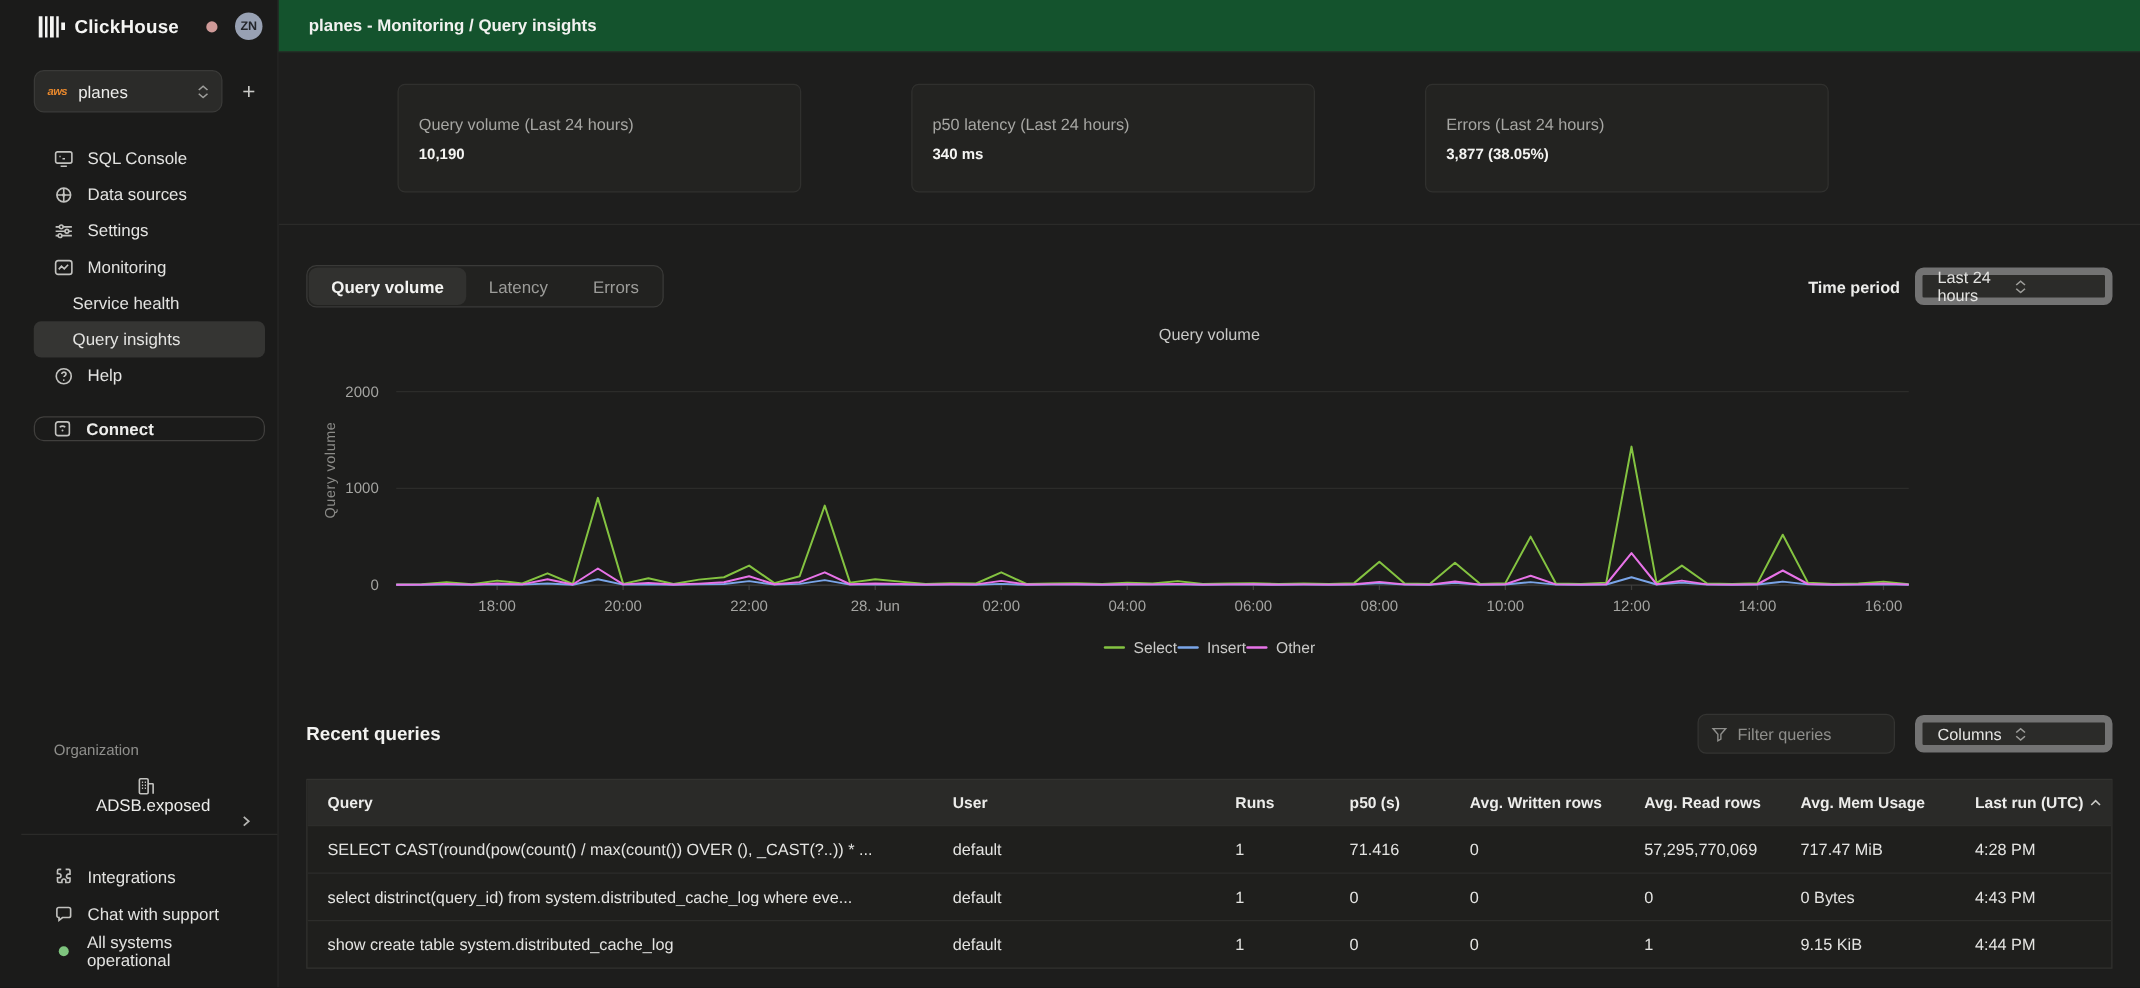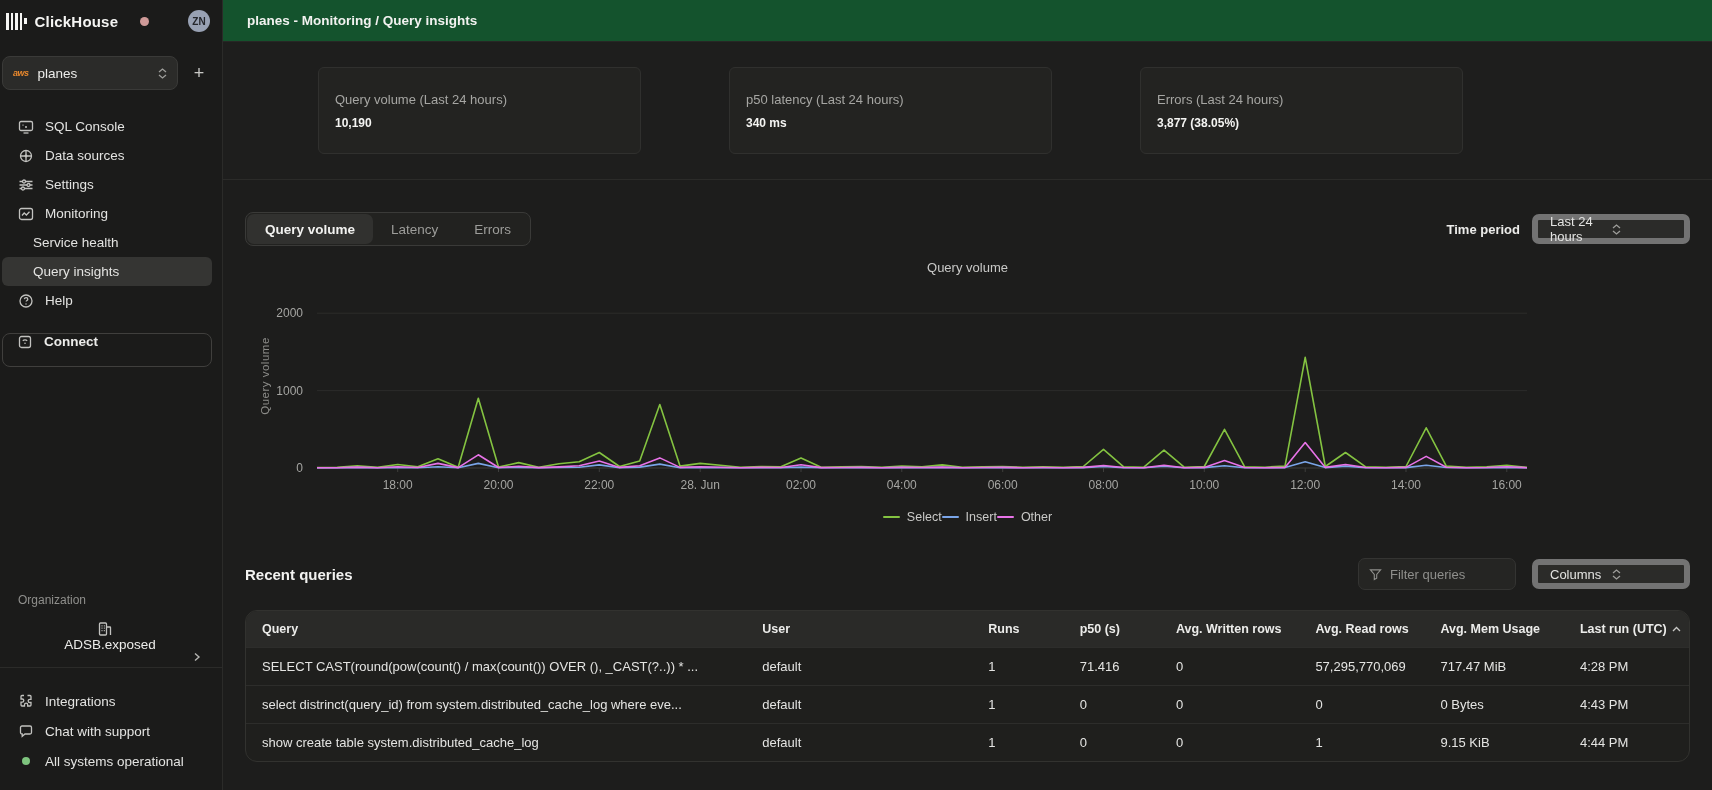--- a/index.html
+++ b/index.html
@@ -1,21 +1,21 @@
 <!DOCTYPE html>
 <html><head>
 <meta charset="utf-8">
 <style>
   * { margin:0; padding:0; box-sizing:border-box; }
   html,body { width:1712px; height:790px; overflow:hidden; }
   body { font-family:"Liberation Sans", sans-serif; background:#161615; color:#e6e6e4; }
   .app { display:flex; width:1712px; height:790px; }
 
   
-  .sidebar { width:223px; min-width:223px; background:#1b1b1a; border-right:1px solid #2b2b29; display:flex; flex-direction:column; padding:0 10px 14px 2px; }
+  .sidebar { width:223px; min-width:223px; background:#1b1b1a; border-right:1px solid #2b2b29; display:flex; flex-direction:column; padding:0 10px 14px 27px; }
   .logo-row { display:flex; align-items:center; height:42px; padding:0 2px 0 4px; }
   .logo-mark { display:flex; align-items:center; gap:2px; height:18px; margin-right:8px; }
   .logo-mark .bar { width:2.5px; height:17px; background:#f5f5f3; }
   .logo-mark .bar.short { height:6px; }
   .brand-name { font-size:15px; font-weight:bold; color:#f5f5f3; letter-spacing:.2px; }
   .notif-dot { width:9px; height:9px; border-radius:50%; background:#cf9a98; margin-left:22px; }
   .avatar { width:22px; height:22px; border-radius:50%; background:#98a1b3; color:#24262b; font-size:10px; font-weight:bold; display:flex; align-items:center; justify-content:center; margin-left:auto; }
 
   .selector-row { display:flex; align-items:center; gap:8px; margin-top:14px; }
   .service-selector { flex:1; height:34px; background:#2b2b29; border:1px solid #3a3a38; border-radius:8px; display:flex; align-items:center; padding:0 10px; cursor:pointer; }
@@ -23,21 +23,21 @@
   .service-name { font-size:13.5px; color:#ececea; flex:1; text-align:left; }
   .updown { display:flex; flex-direction:column; gap:1px; color:#9d9d9a; }
   .add-service { width:26px; height:26px; background:none; border:none; color:#c9c9c6; font-size:18px; line-height:1; cursor:pointer; }
 
   .nav { margin-top:22px; display:flex; flex-direction:column; }
   .nav-item { display:flex; align-items:center; height:29px; padding:0 8px 0 16px; border-radius:6px; color:#e3e3e1; font-size:13.5px; cursor:pointer; }
   .nav-item .nicon { width:16px; height:16px; margin-right:11px; color:#c2c2bf; display:flex; align-items:center; justify-content:center; }
   .nav-item.sub { padding-left:31px; }
   .nav-item.active { background:#353533; }
 
-  .connect-btn { margin-top:18px; height:34px; border:1px solid #403f3d; border-radius:8px; background:transparent; color:#ececea; font-size:13.5px; font-weight:bold; display:flex; align-items:flex-start; padding:0 14px; gap:11px; cursor:pointer; font-family:inherit; }
+  .connect-btn { margin-top:18px; height:20px; border:1px solid #403f3d; border-radius:8px; background:transparent; color:#ececea; font-size:13.5px; font-weight:bold; display:flex; align-items:center; padding:0 14px; gap:11px; cursor:pointer; font-family:inherit; }
   .connect-btn .nicon { color:#c2c2bf; display:flex; }
 
   .side-spacer { flex:1; }
   .org-heading { font-size:12px; color:#8f8f8c; padding-left:16px; margin-bottom:14px; }
   .org-row { display:flex; align-items:center; height:30px; padding:0 10px 0 16px; border-radius:6px; color:#ececea; font-size:13.5px; cursor:pointer;flex-direction:column; }
   .org-row .nicon { width:16px; height:16px; margin-right:11px; color:#c2c2bf; display:flex; }
   .org-row .chev-right { margin-left:auto; color:#b5b5b2; display:flex; }
   .side-divider { height:1px; background:#2b2b29; margin:16px -10px 18px -10px; }
   .footer-nav .nav-item { height:30px; }
   .status-dot { width:8px; height:8px; border-radius:50%; }
@@ -62,29 +62,29 @@
   .select-box { width:158px; height:30px; background:#2b2b29; border:6px solid #737373; border-radius:7px; display:flex; align-items:center; padding:0 10px 0 12px; font-size:13px; color:#e4e4e2; cursor:pointer; }
   .select-box span { flex:1; text-align:left; }
 
   .chart-title { margin-top:14px; text-align:center; font-size:13px; color:#c9c9c7; height:18px; }
   .chart-wrap { position:relative; margin-top:6px; padding-left:14px; }
   .ylabel { position:absolute; left:-30px; top:86px; transform:rotate(-90deg); transform-origin:center; font-size:11.5px; color:#8b8b88; letter-spacing:.5px; width:100px; text-align:center; }
   .legend { display:flex; justify-content:center; margin-top:12px; height:18px; align-items:center; }
   .legend-item { display:flex; align-items:center; gap:7px; font-size:12.5px; color:#c9c9c7; cursor:pointer; }
   .legend-dash { width:17px; height:2.5px; border-radius:2px; }
 
-  .recent-row { margin-top:32px; display:flex; align-items:center; }
+  .recent-row { margin-top:44px; display:flex; align-items:center; }
   .recent-title { font-size:15px; font-weight:bold; color:#f2f2f0; }
   .recent-controls { margin-left:auto; display:flex; align-items:center; gap:16px; }
   .filter-box { width:158px; height:32px; background:#252523; border:1px solid #343432; border-radius:7px; display:flex; align-items:center; padding:0 10px; gap:8px; color:#8f8f8c; }
   .filter-box input { background:none; border:none; outline:none; color:#e4e4e2; font-size:13px; width:110px; font-family:inherit; }
   .filter-box input::placeholder { color:#8f8f8c; }
   .columns-select { width:158px; }
 
-  .qtable { margin-top:20px; border:1px solid #32322f; border-radius:12px; overflow:hidden; background:#1f1f1d; }
+  .qtable { margin-top:20px; border:1px solid #32322f; border-radius:0; overflow:hidden; background:#1f1f1d; }
   .trow, .thead { display:grid; grid-template-columns:5.2fr 2.35fr 0.95fr 1fr 1.45fr 1.3fr 1.45fr 1.3fr; align-items:center; }
   .thead { height:36px; background:#2a2a28; }
   .th { font-size:12.5px; font-weight:bold; color:#ececea; padding:0 10px 0 16px; display:flex; align-items:center; gap:5px; white-space:nowrap; overflow:hidden; }
   .trow { height:38px; border-top:1px solid #2d2d2b; }
   .td { font-size:13px; color:#e4e4e2; padding:0 10px 0 16px; white-space:nowrap; overflow:hidden; text-overflow:ellipsis; }
   .sort-caret { display:flex; color:#c9c9c6; }
 </style>
 </head>
 <body>
 

